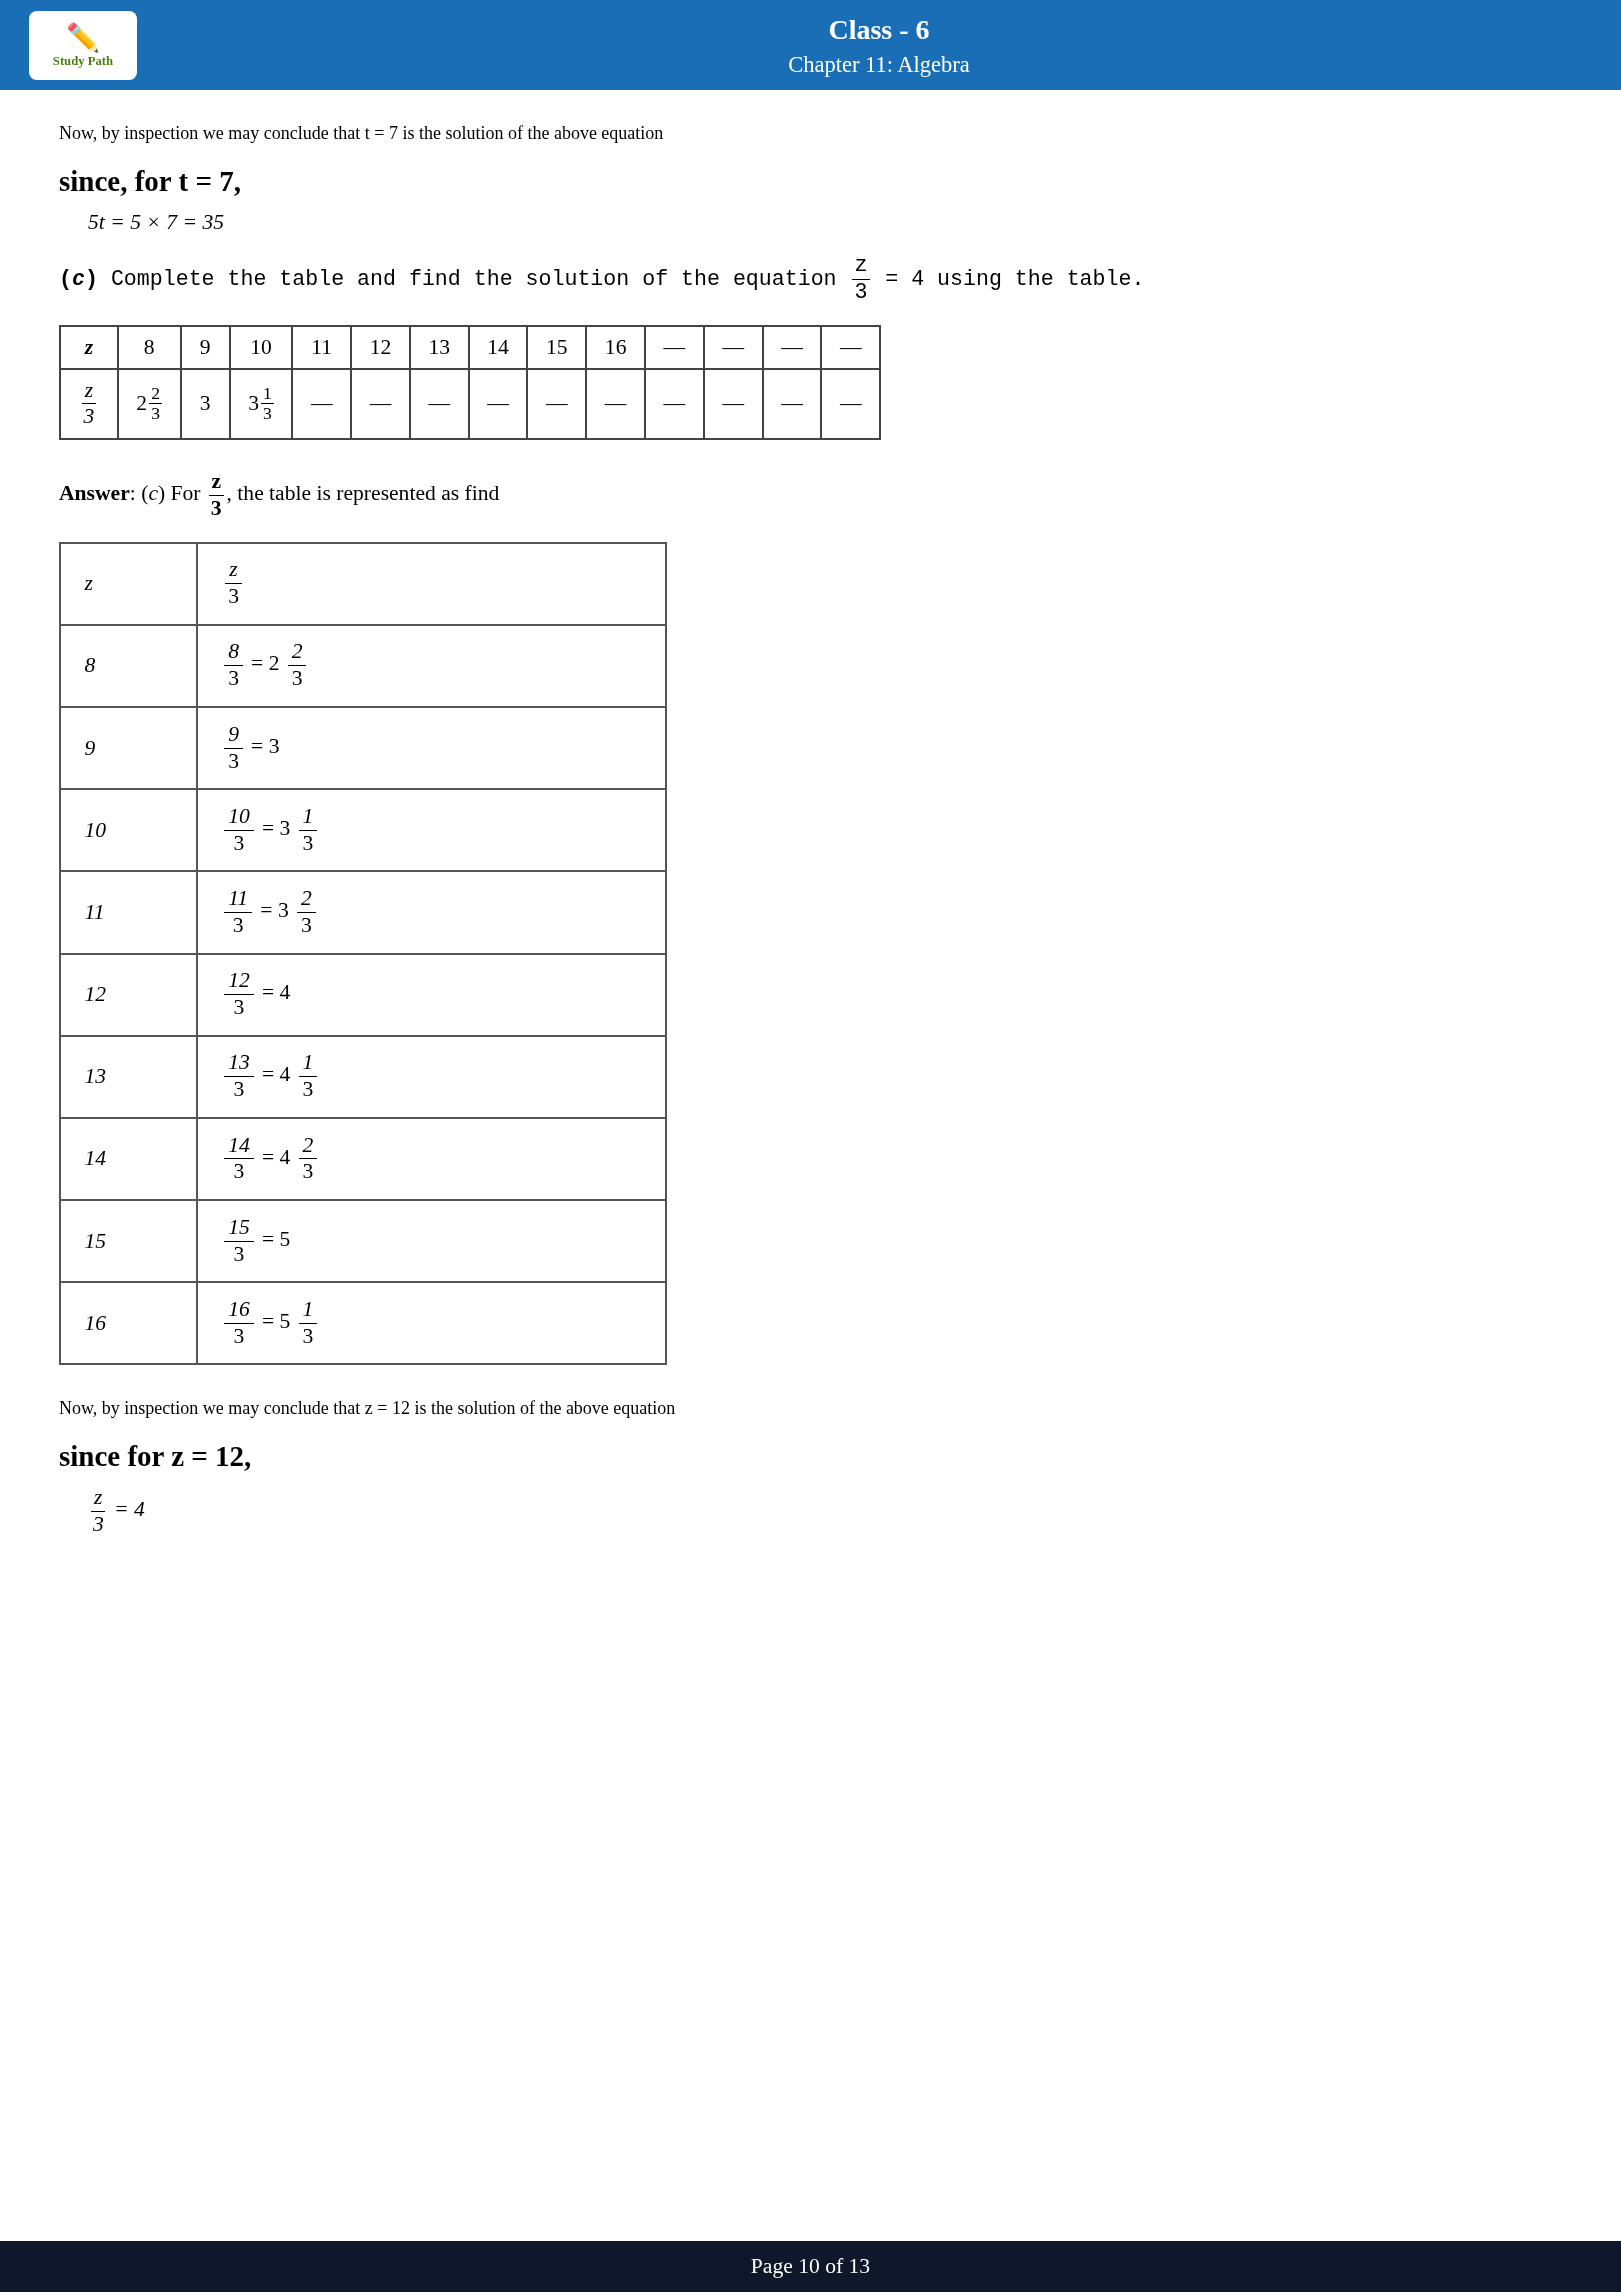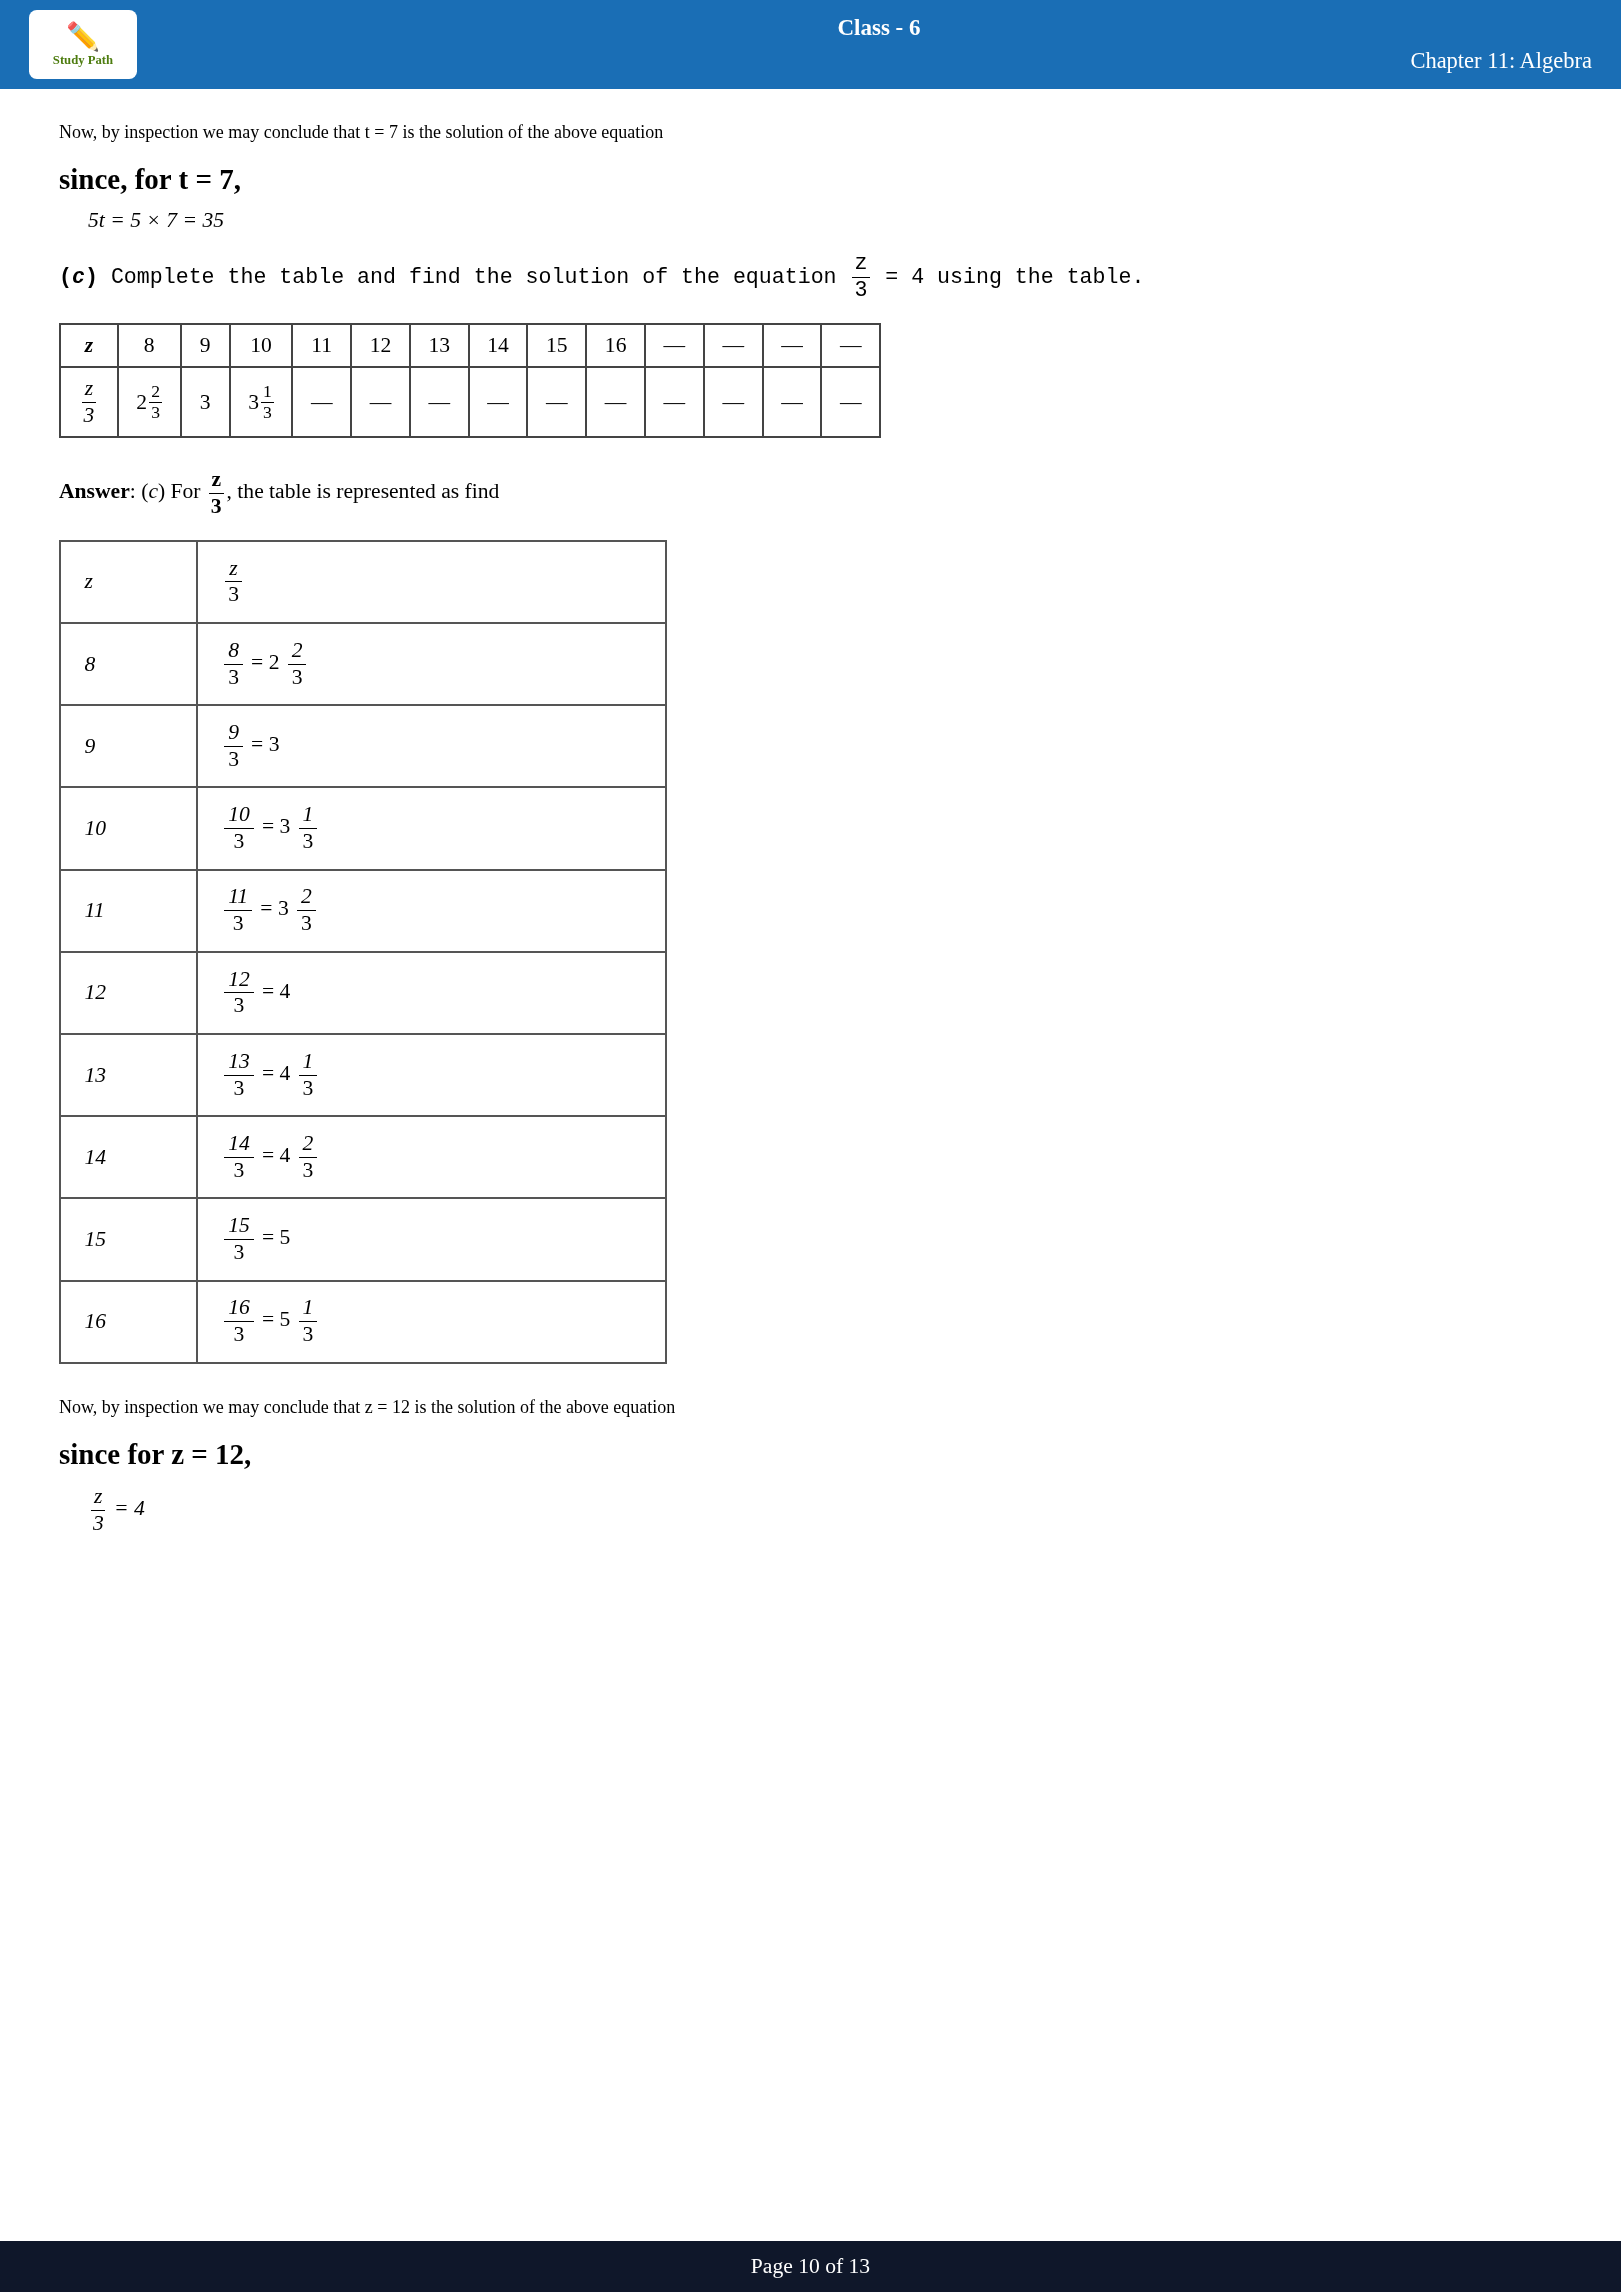--- a/index.html
+++ b/index.html
@@ -42,32 +42,31 @@
       font-weight: bold;
       color: #4d7c0f;
       text-align: center;
       line-height: 1.2;
     }
     .header-titles {
       flex: 1;
       text-align: center;
     }
     .header-titles .class-title {
-      font-size: 23px;
+      font-size: 28px;
       font-weight: bold;
       line-height: 1.4;
     }
     .header-titles .sub-title {
       font-size: 22.5px;
       line-height: 1.4;
     }
     .header-titles .chapter-title {
       font-size: 22.5px;
       line-height: 1.4;
-      text-align: right;
     }
 
     
     .content {
       padding: 29px 59px 19.6px 59px;
       flex: 1;
     }
     .para {
       font-size: 18px;
       line-height: 1.6;

